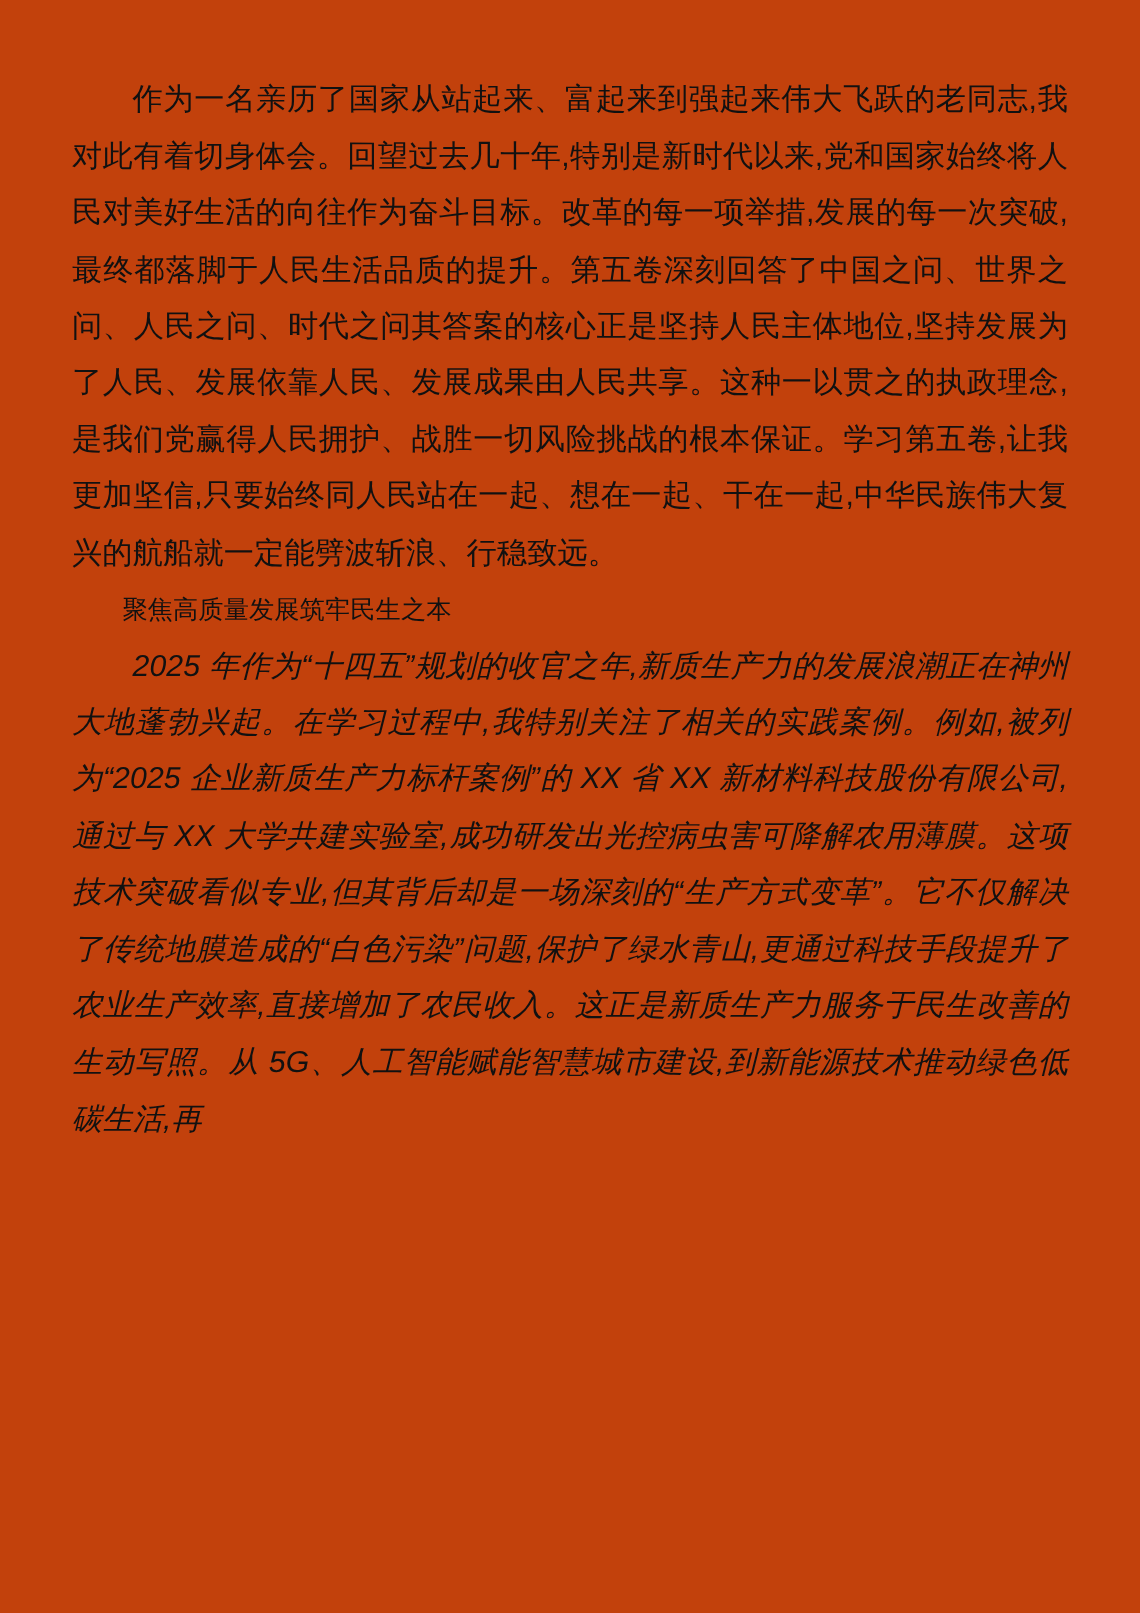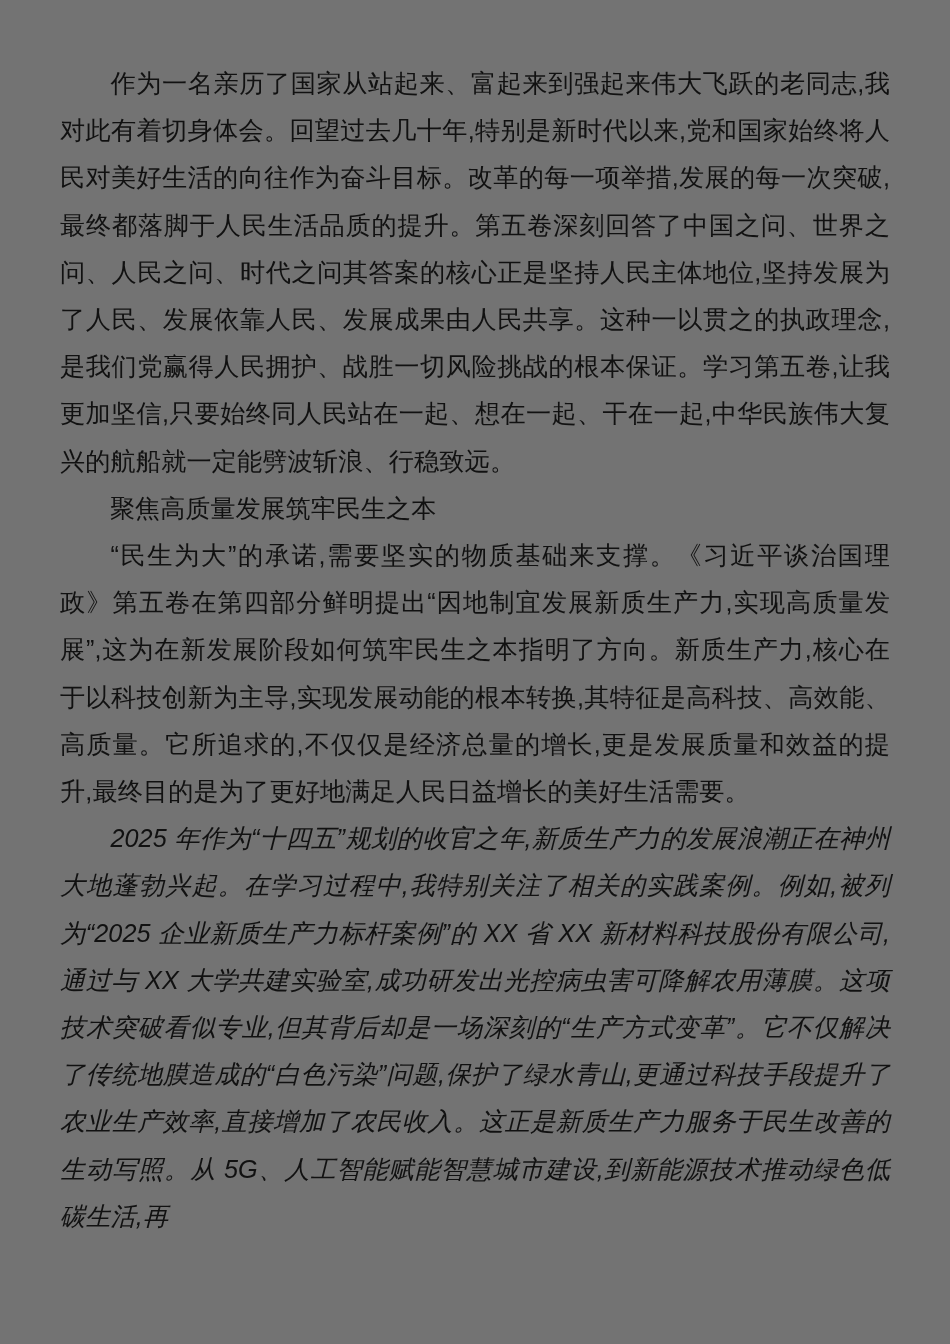--- a/index.html
+++ b/index.html
@@ -10,42 +10,42 @@
   body {
     width: 950px;
     height: 1344px;
     overflow: hidden;
     font-family: "Liberation Sans", "DejaVu Sans", sans-serif;
   }
   #page {
     position: relative;
     width: 950px;
     height: 1344px;
-    background: #737373;
+    background: #c2410c;
     box-sizing: border-box;
     padding: 60px 60px 0 60px;
   }
   .doc-body {
     width: 830px;
     color: #000000;
   }
   .para {
     margin: 0;
     font-size: 25.2px;
     line-height: 47.2px;
     letter-spacing: 0.1px;
     text-align: justify;
     text-justify: inter-ideograph;
     color: #111111;
     word-break: break-all;
     text-indent: 2em;
   }
   .heading-line {
     margin: 0;
-    font-size: 25px;
+    font-size: 21px;
     line-height: 47.2px;
     letter-spacing: 0.1px;
     text-align: left;
     color: #111111;
     text-indent: 2em;
     white-space: nowrap;
   }
   .para:last-child {
     text-align: justify;
     font-style: italic;
@@ -54,18 +54,17 @@
 </head>
 <body>
 
 <div id="page">
   <div class="doc-body">
 
     <p class="para">作为一名亲历了国家从站起来、富起来到强起来伟大飞跃的老同志,我对此有着切身体会。回望过去几十年,特别是新时代以来,党和国家始终将人民对美好生活的向往作为奋斗目标。改革的每一项举措,发展的每一次突破,最终都落脚于人民生活品质的提升。第五卷深刻回答了中国之问、世界之问、人民之问、时代之问其答案的核心正是坚持人民主体地位,坚持发展为了人民、发展依靠人民、发展成果由人民共享。这种一以贯之的执政理念,是我们党赢得人民拥护、战胜一切风险挑战的根本保证。学习第五卷,让我更加坚信,只要始终同人民站在一起、想在一起、干在一起,中华民族伟大复兴的航船就一定能劈波斩浪、行稳致远。</p>
 
     <p class="heading-line">聚焦高质量发展筑牢民生之本</p>
 
-    <p class="para">“民生为大”的承诺,需要坚实的物质基础来支撑。《习近平谈治国理政》第五卷在第四部分鲜明提出“因地制宜发展新质生产力,实现高质量发展”,这为在新发展阶段如何筑牢民生之本指明了方向。新质生产力,核心在于以科技创新为主导,实现发展动能的根本转换,其特征是高科技、高效能、高质量。它所追求的,不仅仅是经济总量的增长,更是发展质量和效益的提升,最终目的是为了更好地满足人民日益增长的美好生活需要。</p>
 
     <p class="para">2025 年作为“十四五”规划的收官之年,新质生产力的发展浪潮正在神州大地蓬勃兴起。在学习过程中,我特别关注了相关的实践案例。例如,被列为“2025 企业新质生产力标杆案例”的 XX 省 XX 新材料科技股份有限公司,通过与 XX 大学共建实验室,成功研发出光控病虫害可降解农用薄膜。这项技术突破看似专业,但其背后却是一场深刻的“生产方式变革”。它不仅解决了传统地膜造成的“白色污染”问题,保护了绿水青山,更通过科技手段提升了农业生产效率,直接增加了农民收入。这正是新质生产力服务于民生改善的生动写照。从 5G、人工智能赋能智慧城市建设,到新能源技术推动绿色低碳生活,再</p>
 
   </div>
 </div>
 
 </body></html>

